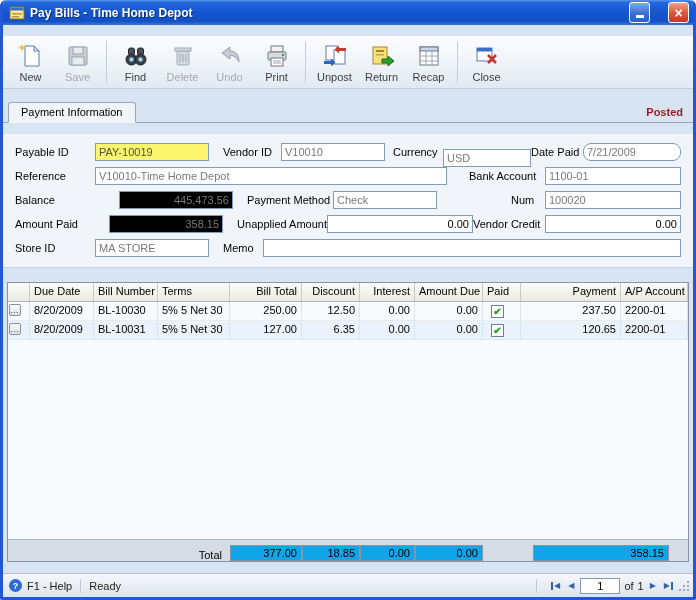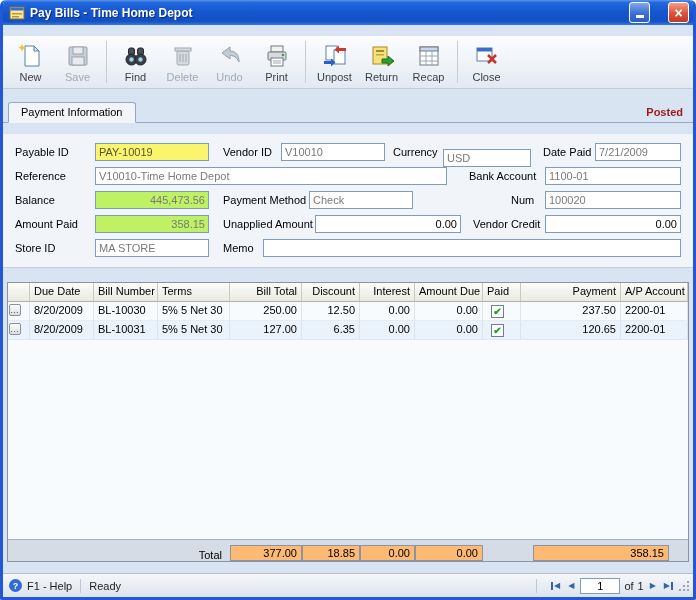--- a/index.html
+++ b/index.html
@@ -74,26 +74,26 @@
   }
   .fr { display:flex; align-items:center; height:24px; }
   .fr label { font-size:11px; color:#000; white-space:nowrap; }
   .pair { display:flex; align-items:center; }
   .pair.right { margin-left:auto; }
   .fld {
     height:18px; border:1px solid #7F9DB9; background:#fff; font-family:"Liberation Sans",sans-serif;
     font-size:11px; padding:1px 3px; color:#000;
   }
   .fld.muted { color:#7A7A7A; }
-  .fld.graybg { background:#bef264; }
+  .fld.graybg { background:#000000;margin-left:24px; }
   .fld.hl { background: var(--field_highlight, #FBF46D); color:#55533A; }
   .fld.num { text-align:right; }
   .lw80 { width:80px; } .lw58{width:58px;} .lw50{width:50px;} .lw52{width:52px;}
   .lw86{width:86px;} .lw92{width:92px;} .lw76{width:76px;} .lw34{width:34px;} .lw72{width:72px;} .lw40{width:40px;}
-  .w114{width:114px;} .w104{width:104px;} .w92{width:88px;margin-top:12px;} .w86{width:86px;}
+  .w114{width:114px;} .w104{width:104px;} .w92{width:88px;margin-top:12px;} .w86{width:98px;border-radius:8px;}
   .w352{width:352px;} .w136{width:136px;} .w146{width:146px;} .wflex{flex:1 1 auto;}
   .sp14{width:14px;flex:0 0 14px;} .sp8{width:8px;flex:0 0 8px;}
 
   
   .gridwrap { flex:1 1 auto; margin:3px 4px 0 4px; border:1px solid #8894A4;
     display:flex; flex-direction:column; background:#F8FBFE; overflow:hidden; }
   .grow { display:flex; flex: 0 0 19px; height:19px; }
   .cell { padding:2px 4px; font-size:11px; white-space:nowrap; overflow:hidden; border-right:1px solid #E0E4E8; }
   .ghead { background: linear-gradient(180deg,#FCFCFA,#EAEAE1); border-bottom:1px solid #B2B2A8; flex:0 0 19px; display:flex; }
   .ghead .cell { border-right:1px solid #C9C9BF; color:#000; }
@@ -124,21 +124,21 @@
   .gfill { flex:1 1 auto; background:#F8FBFE; }
 
   .gtotal {
     flex:0 0 22px; background:#D6DCE6; border-top:1px solid #A8B0BE;
     display:flex; align-items:flex-end;
   }
   .gtotal .spacer150 { width:150px; flex:0 0 150px; }
   .gtotal .spacer50 { width:50px; flex:0 0 50px; }
   .total-label { width:72px; flex:0 0 72px; text-align:right; padding-right:8px; font-size:11px; color:#000; }
   .tbox {
-    height:16px; border:1px solid #8A94A4; background:#fdba74; font-size:11px;
+    height:16px; border:1px solid #8A94A4; background:#0ea5e9; font-size:11px;
     text-align:right; padding:1px 4px; color:#000;
   }
   .tb72{width:72px;flex:0 0 72px;} .tb58{width:58px;flex:0 0 58px;}
   .tb55{width:55px;flex:0 0 55px;} .tb68{width:68px;flex:0 0 68px;} .tb136{width:136px;flex:0 0 136px;}
 
   
   .statusbar {
     flex:0 0 24px; background: linear-gradient(180deg,#F5F7FA,#DEE4EC);
     border-top:1px solid #B6BfCC; display:flex; align-items:center; padding:0 18px 0 6px;
     position:relative;

